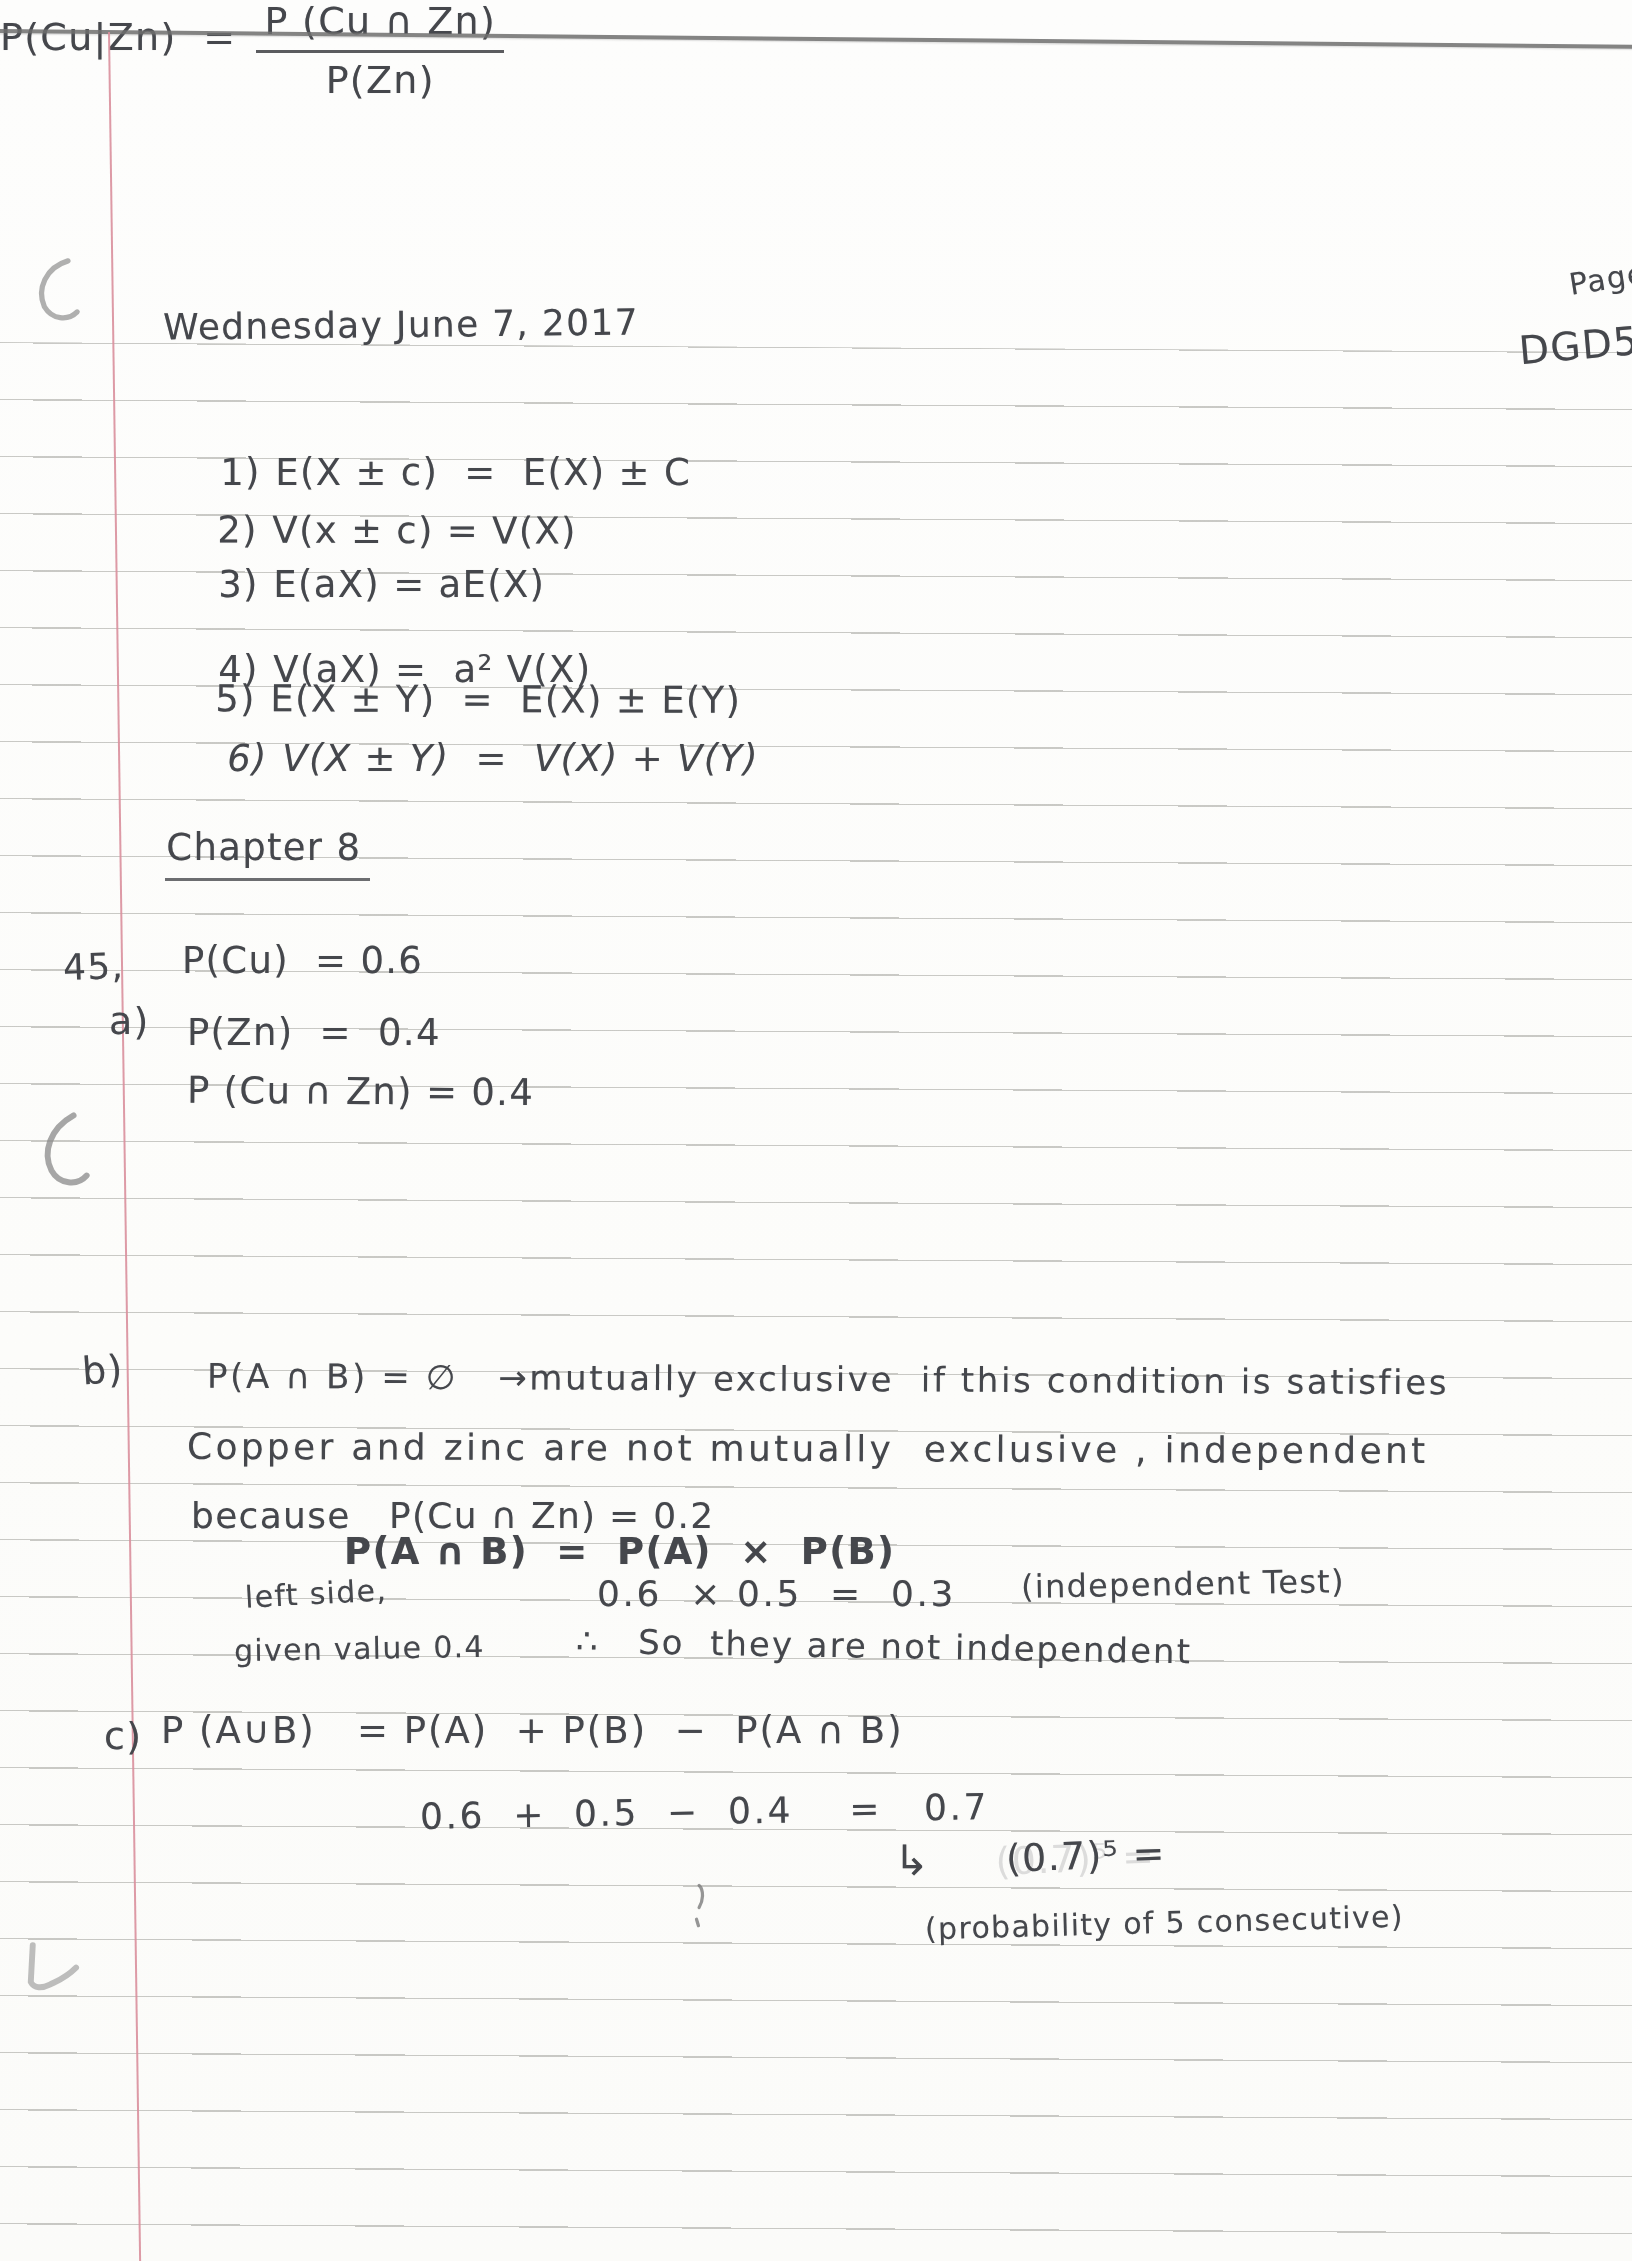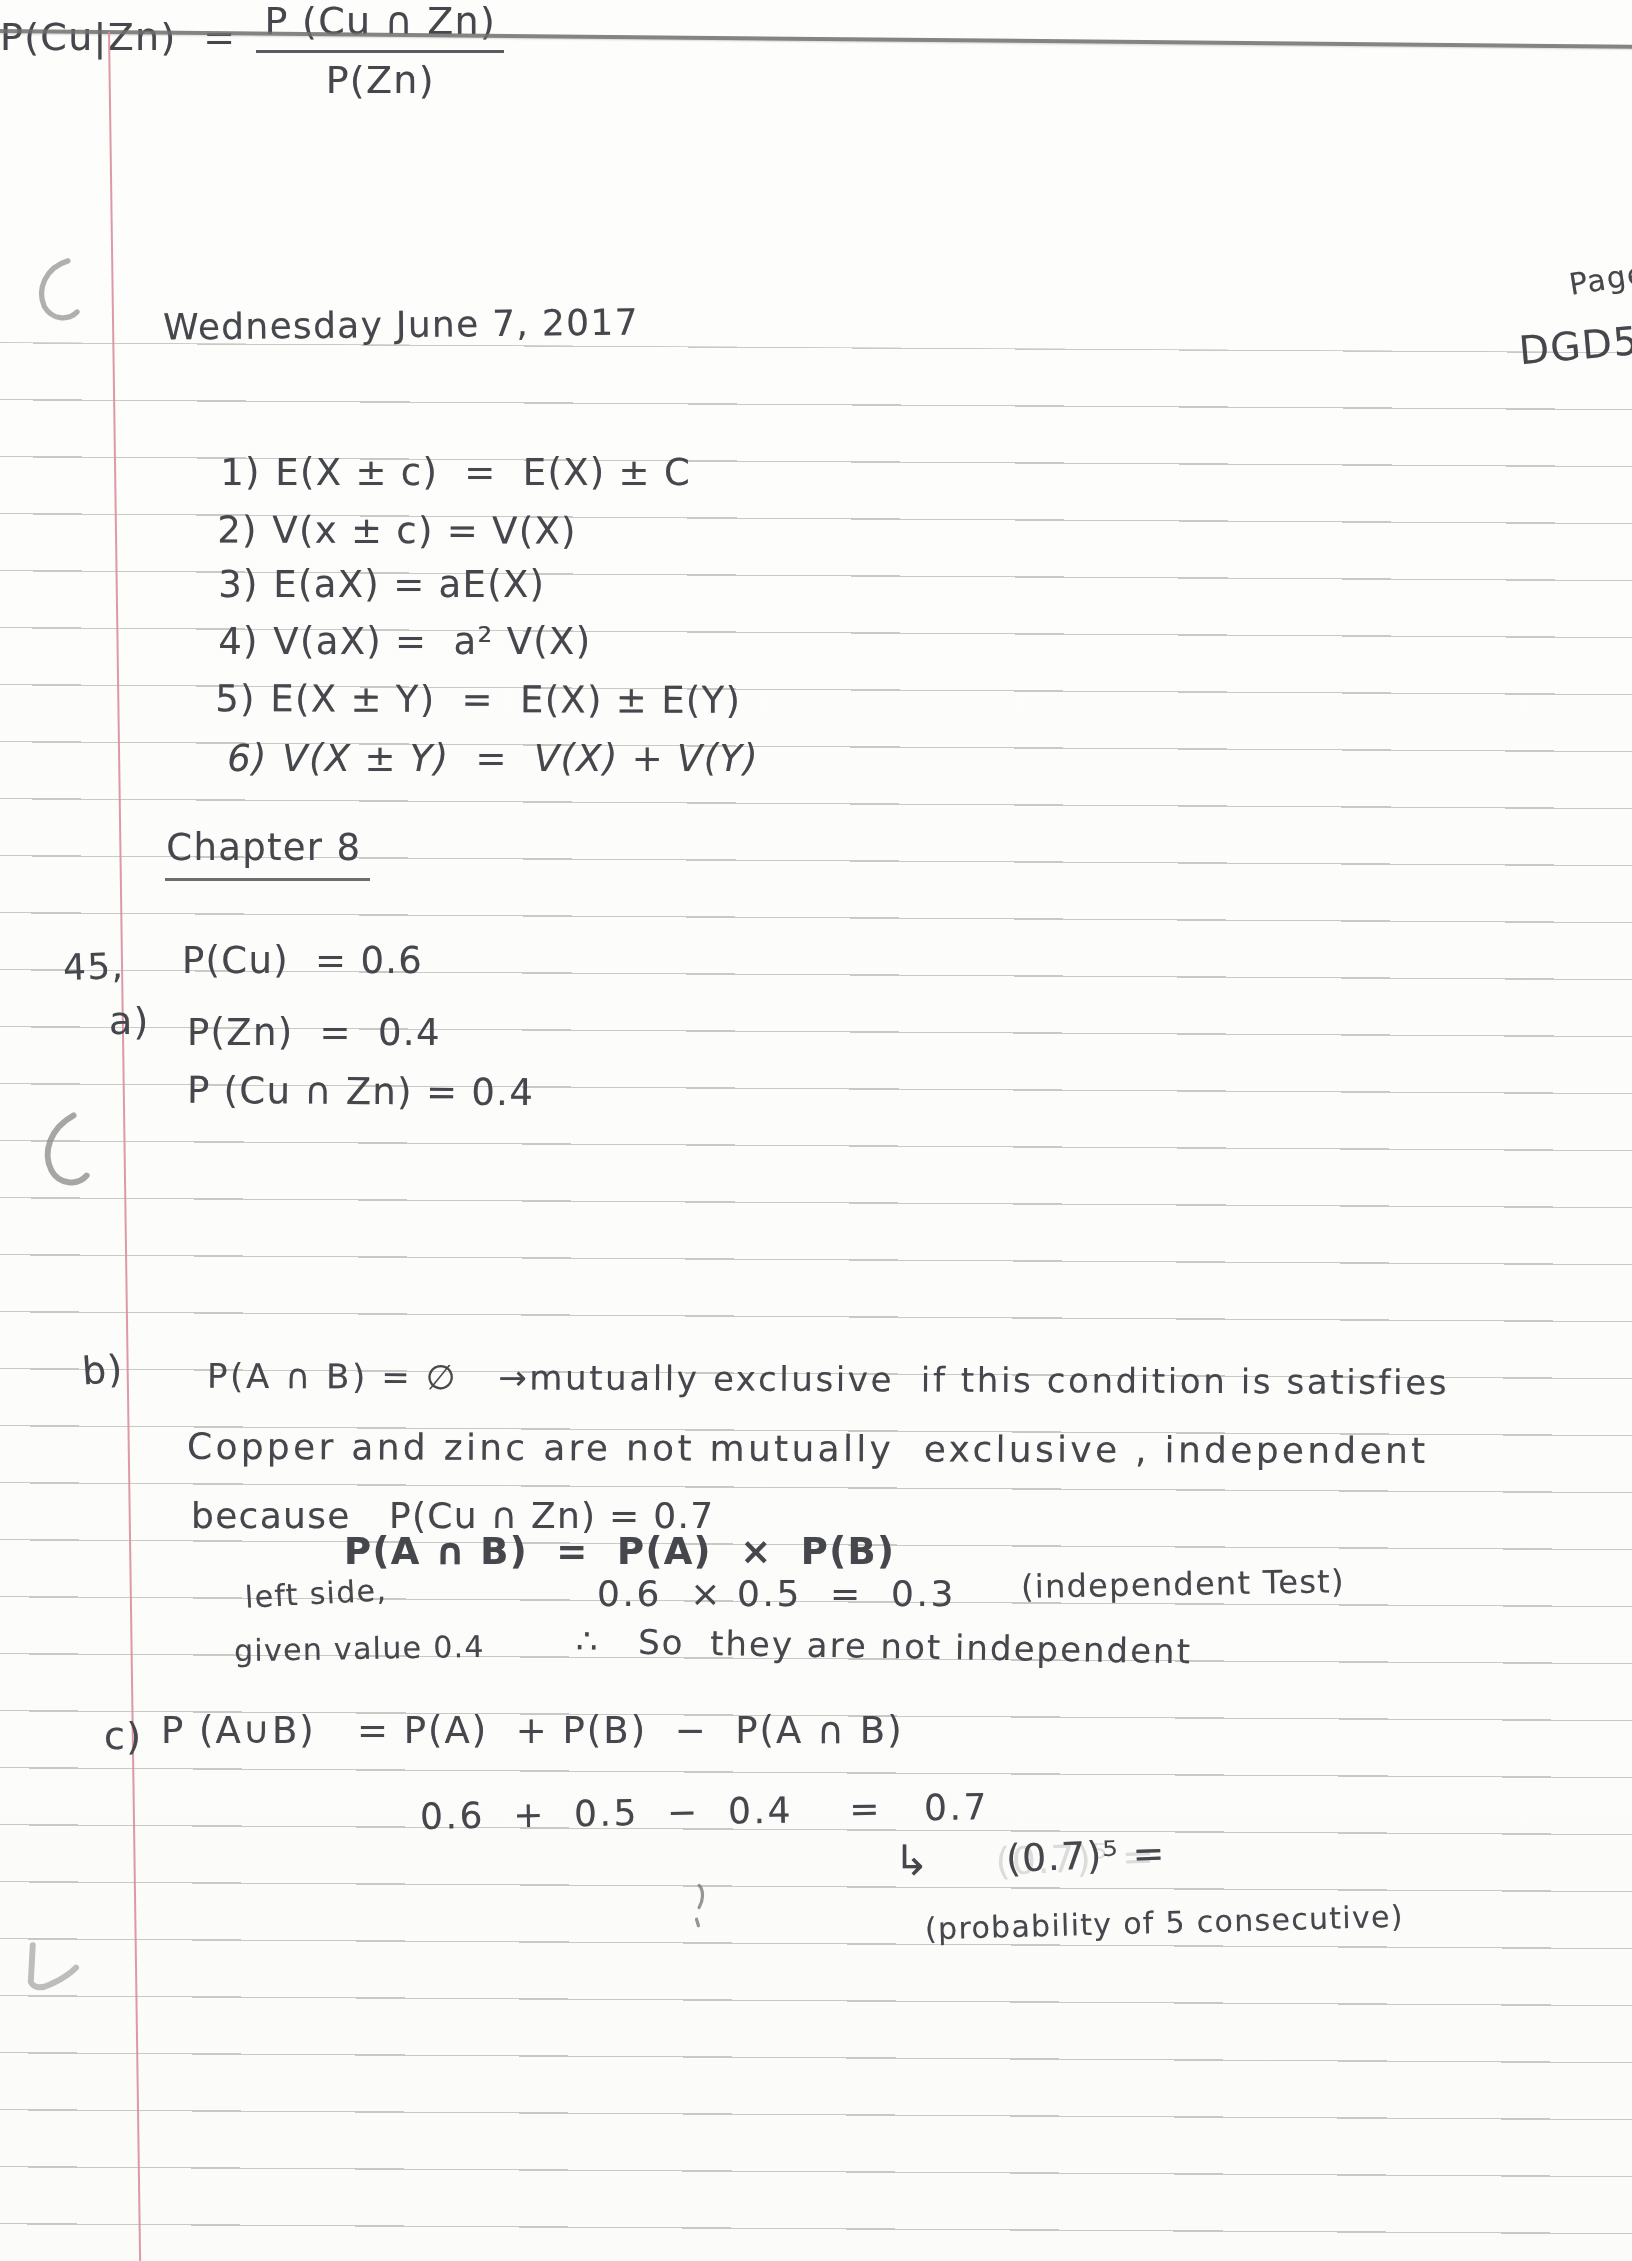--- a/index.html
+++ b/index.html
@@ -42,21 +42,21 @@
   
   .page-label{left:1569px;top:262px;font-size:30px;transform:rotate(-9deg);}
   .dgd-label{left:1519px;top:324px;font-size:39px;transform:rotate(-5deg);}
   .date{left:163px;top:304px;font-size:36px;transform:rotate(-0.6deg);}
   
   .frow{font-size:37px;}
   .frow .fnum{display:inline-block;margin-right:14.5px;}
   .f1{left:168px;top:409px;}
   .f2{left:165px;top:467px;transform:rotate(0.2deg);}
   .f3{left:166px;top:521px;}
-  .f4{left:166px;top:578px;}
+  .f4{left:166px;top:606px;}
   .f5{left:163px;top:636px;transform:rotate(0.2deg);}
   .f6{left:175px;top:695px;font-style:italic;}
   
   .chapter{
     left:165px;top:827px;font-size:37px;
     padding:0 9.2px 8px 1.3px;
     border-bottom:3.3px solid rgba(82,83,87,.85);
   }
   
   .q-num{left:63px;top:946px;font-size:36px;transform:rotate(-2deg);}
@@ -148,21 +148,21 @@
     <span class="hw lhs" style="position:static;margin-top:16px;">P(Cu|Zn)  =</span>
     <span class="frac">
       <span class="hw num" style="position:static;">P (Cu ∩ Zn)</span>
       <span class="hw den" style="position:static;">P(Zn)</span>
     </span>
   </div>
 
   <div class="hw b-label">b)</div>
   <div class="hw b-line1">P(A ∩ B) = ∅   →mutually exclusive  if this condition is satisfies</div>
   <div class="hw b-line2">Copper and zinc are not mutually  exclusive , independent</div>
-  <div class="hw b-line3">because   P(Cu ∩ Zn) = 0.7</div>
+  <div class="hw b-line3">because   P(Cu ∩ Zn) = 0.2</div>
   <div class="hw b-rule">P(A ∩ B)  =  P(A)  ×  P(B)</div>
   <div class="hw note-left-1">left side,</div>
   <div class="hw b-calc">0.6  × 0.5  =  0.3</div>
   <div class="hw b-calc-note">(independent Test)</div>
   <div class="hw note-left-2">given value 0.4</div>
   <div class="hw b-conclusion">∴   So  they are not independent</div>
 
   <div class="hw c-label">c)</div>
   <div class="hw c-rule">P (A∪B)   = P(A)  + P(B)  −  P(A ∩ B)</div>
   <div class="hw c-calc">0.6  +  0.5  −  0.4    =   0.7</div>

